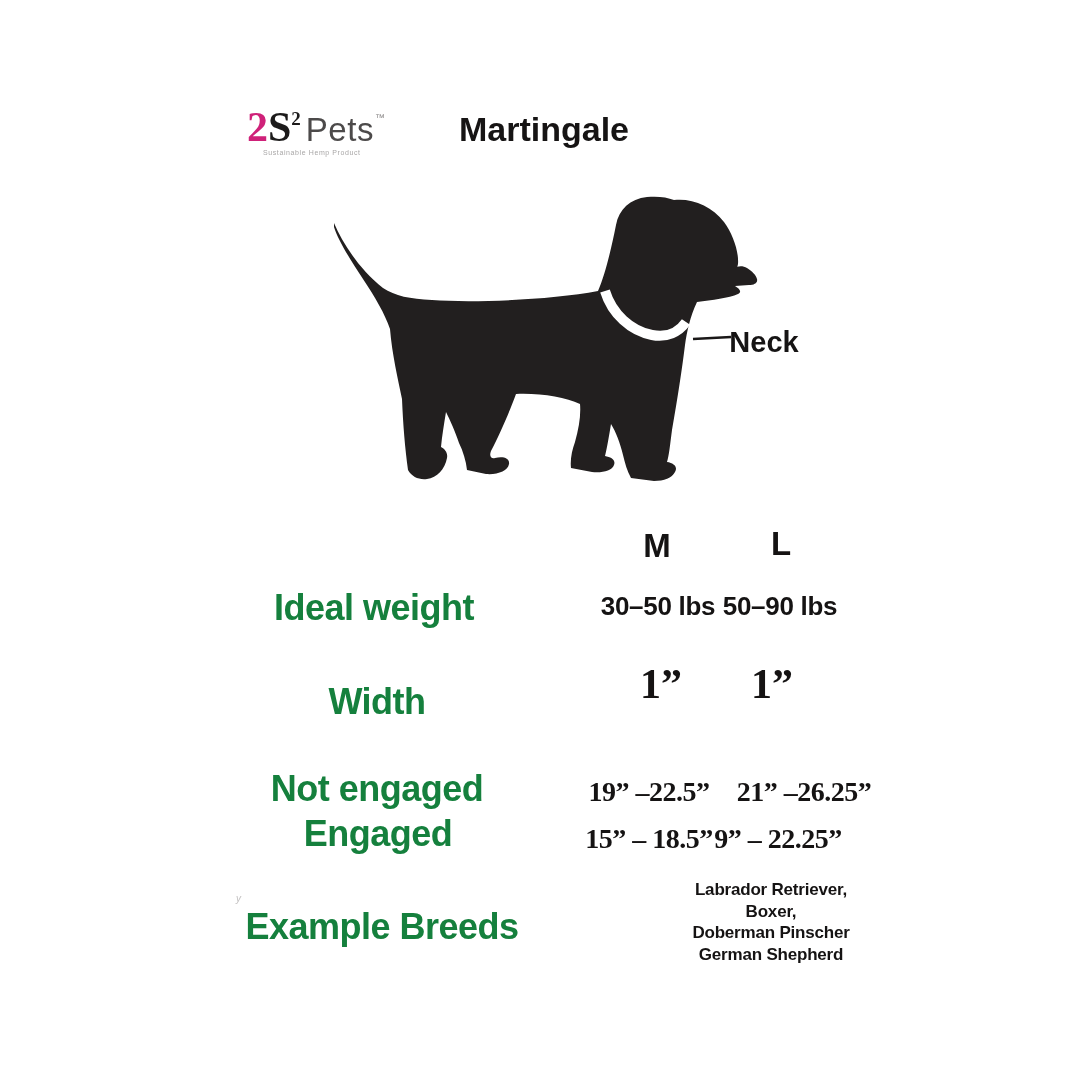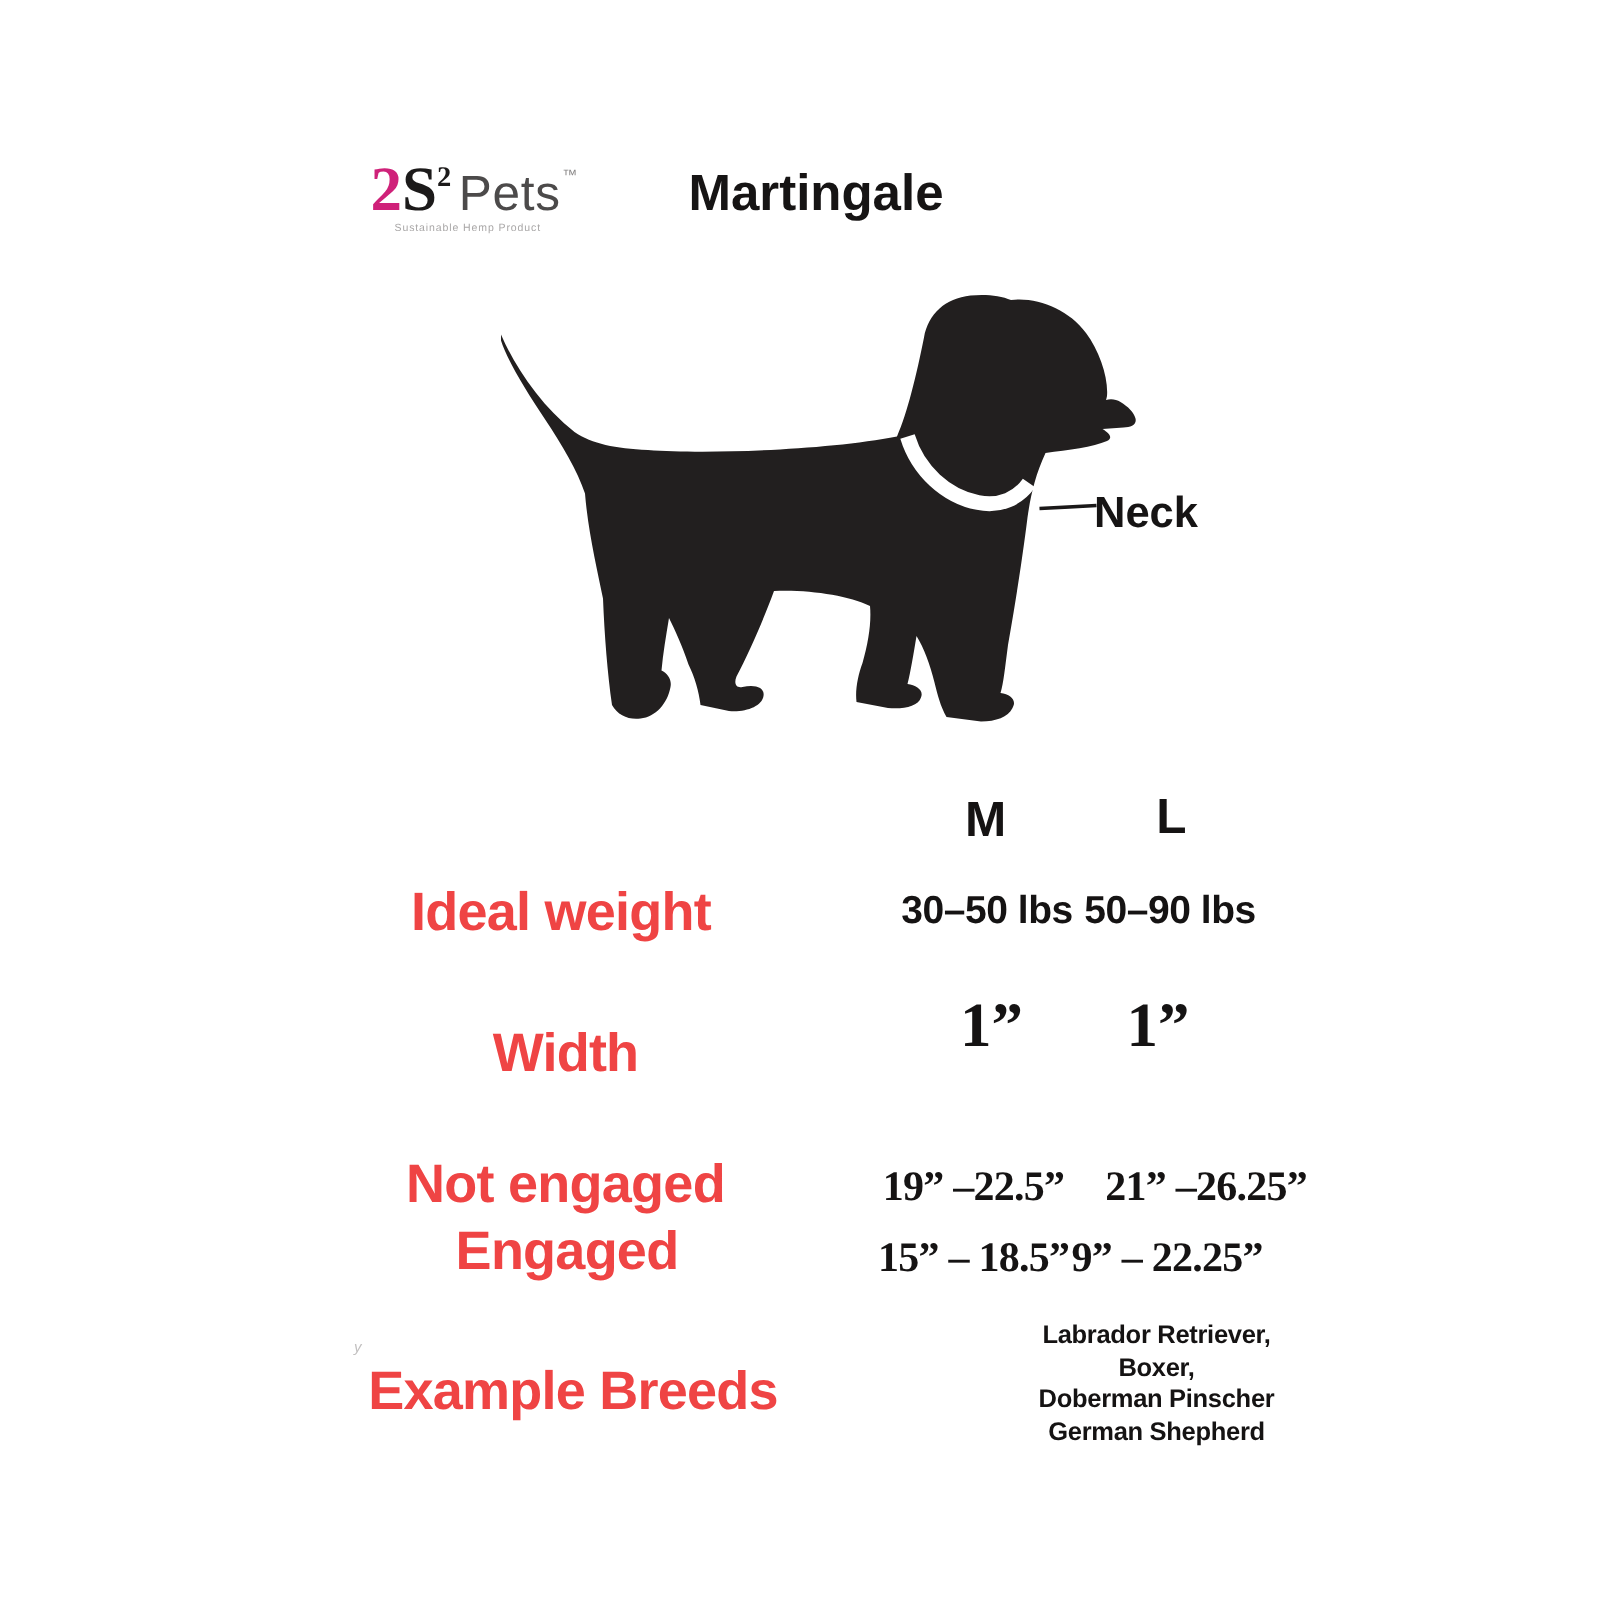--- a/index.html
+++ b/index.html
@@ -21,21 +21,21 @@
   .logo .tm{font-size:10px;color:#8a8888;vertical-align:20px;margin-left:1px;}
   .logo .tagline{display:block;font-size:7px;color:#a9a7a7;letter-spacing:.6px;margin:1px 0 0 16px;}
 
   
   .title-line{font-weight:bold;font-size:34px;letter-spacing:0px;color:#161414;}
 
   
   .neck-label{font-weight:bold;font-size:29px;color:#161414;}
 
   
-  .row-label{font-weight:bold;color:#ef4444;}
+  .row-label{font-weight:bold;color:#15803d;}
   .fs-label{font-size:36px;letter-spacing:-0.5px;}
   .size-head{font-weight:bold;font-size:33px;}
   .val-hand{font-weight:bold;font-size:26px;letter-spacing:-0.3px;}
   .val-serif{font-family:"Liberation Serif", serif;font-weight:bold;}
   .val-inch{font-size:42px;}
   .val-range{font-size:28px;letter-spacing:-0.5px;}
   .breeds{font-weight:600;font-size:17px;line-height:21.5px;letter-spacing:-0.2px;transform:translateX(-50%);text-align:center;}
   .breeds span{display:block;}
   .artifact{font-size:10px;color:#c2c0c0;font-style:italic;}
 </style>

